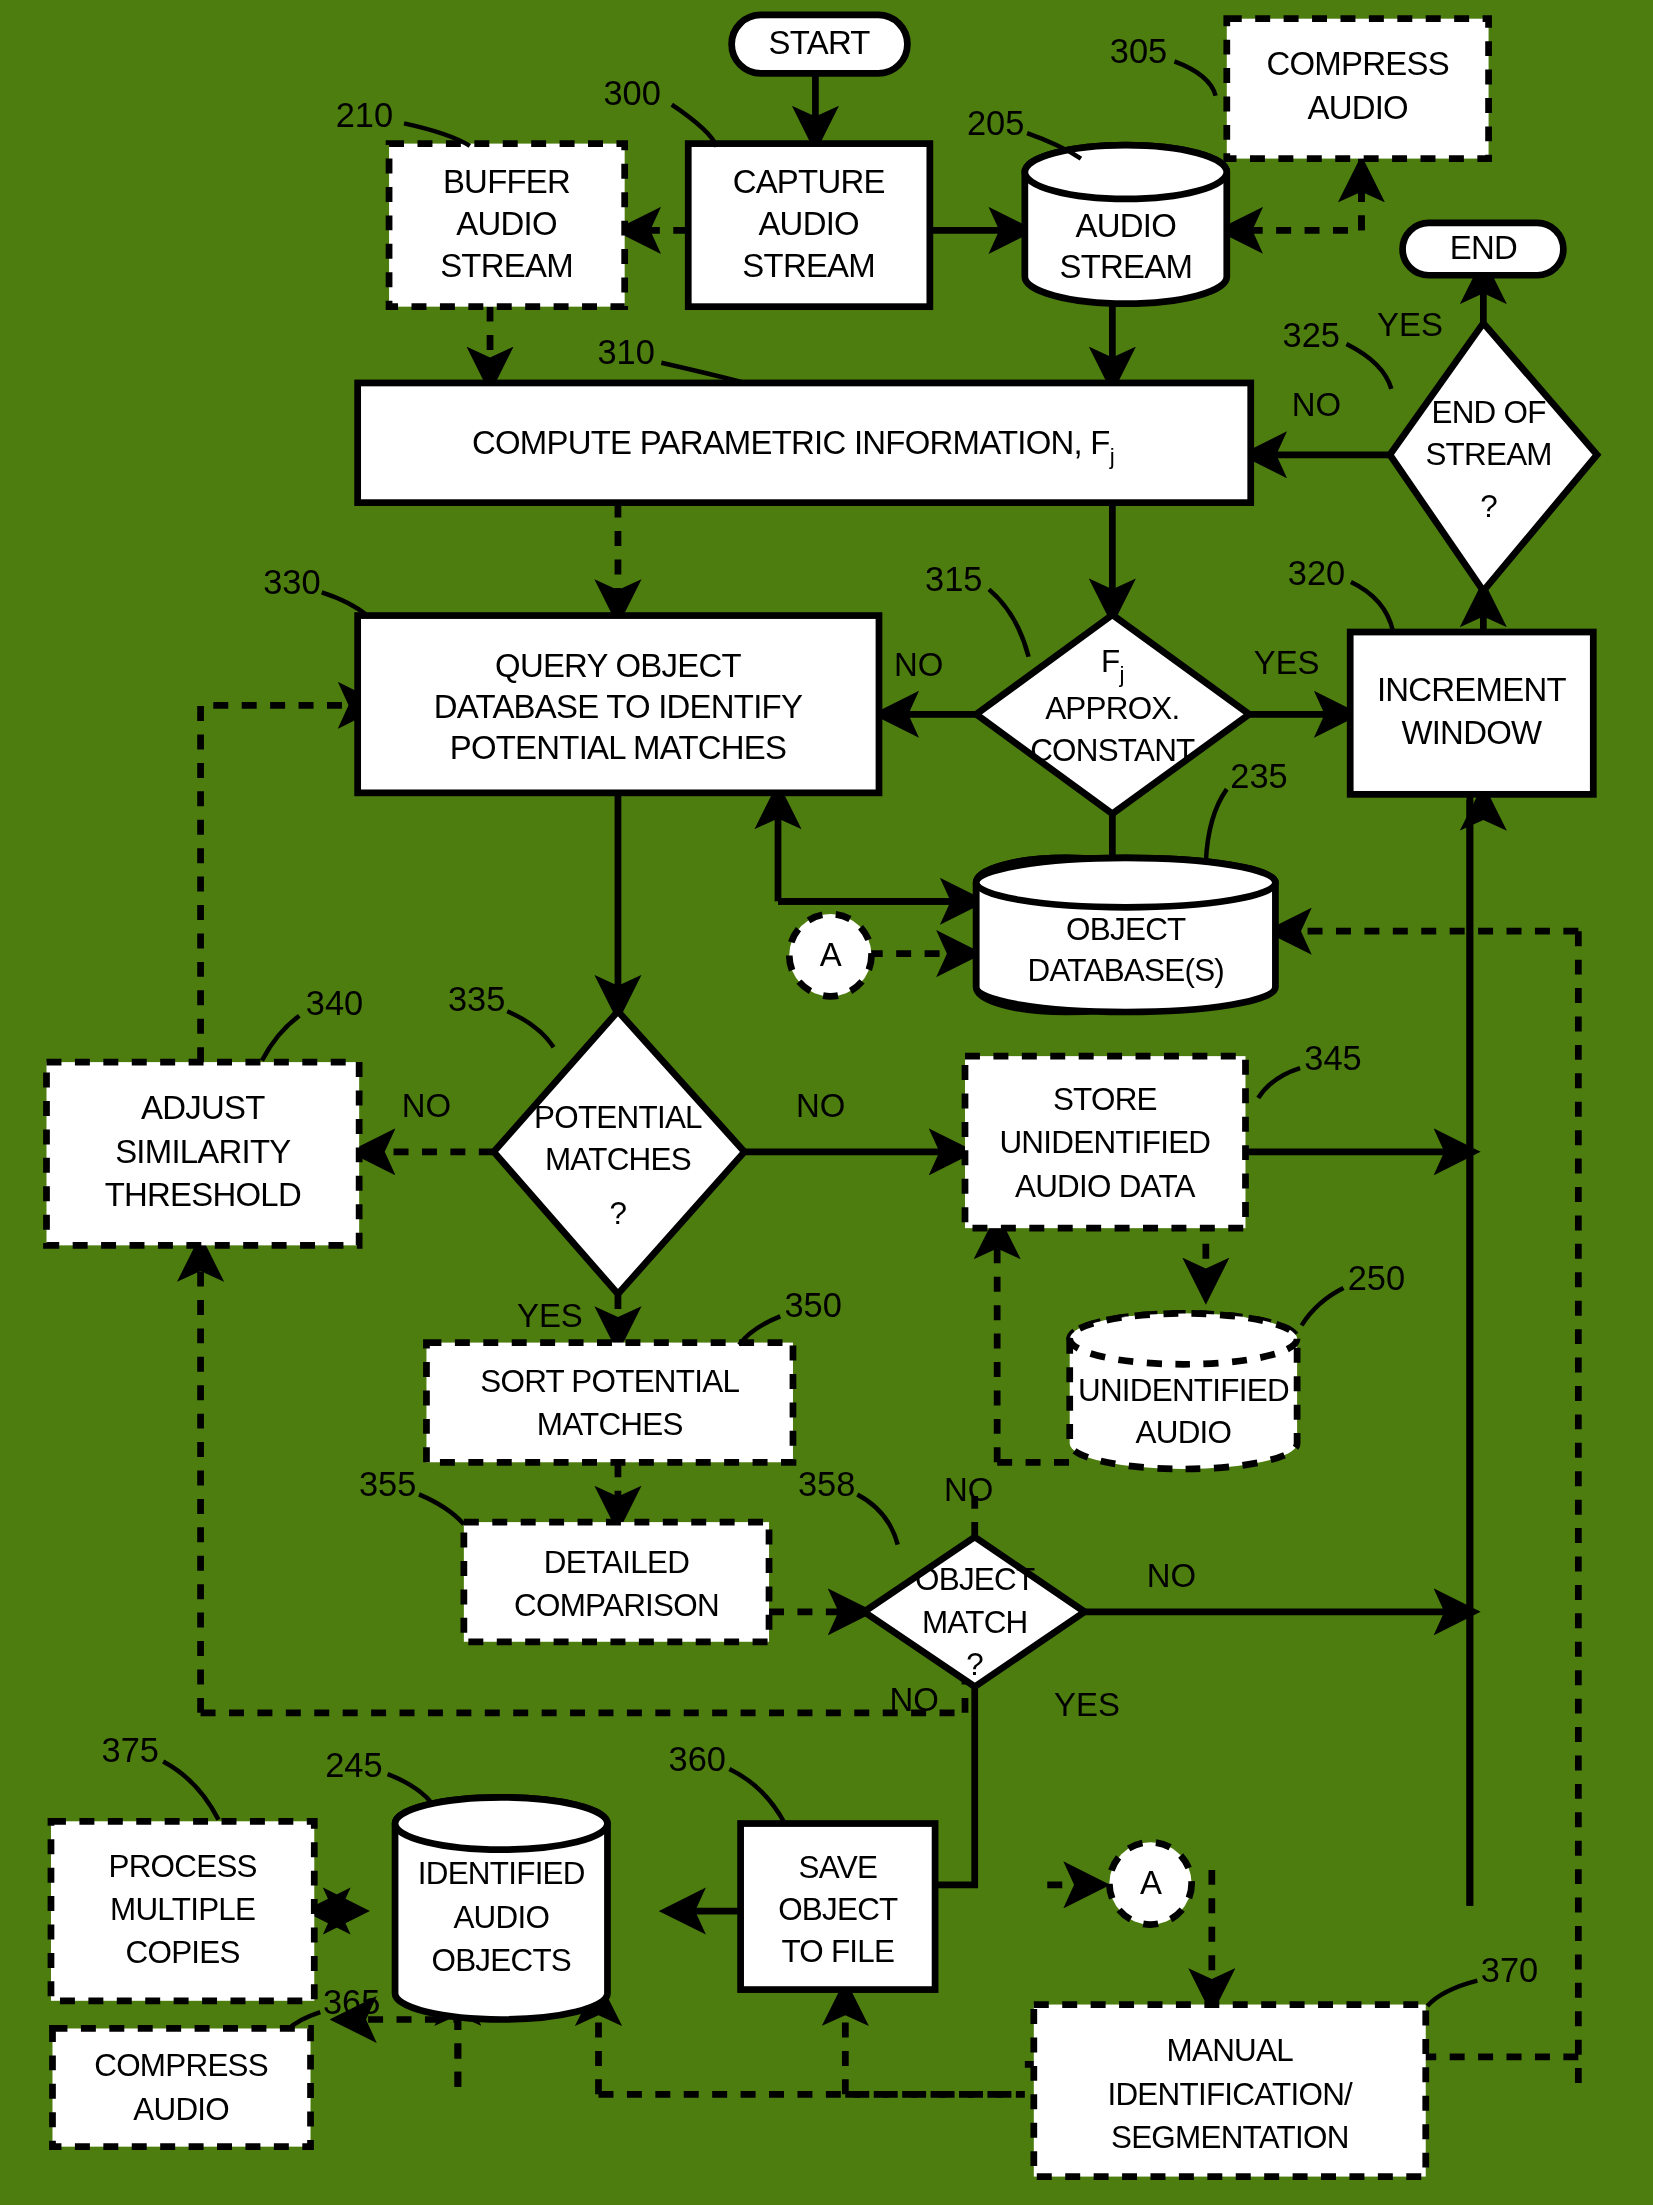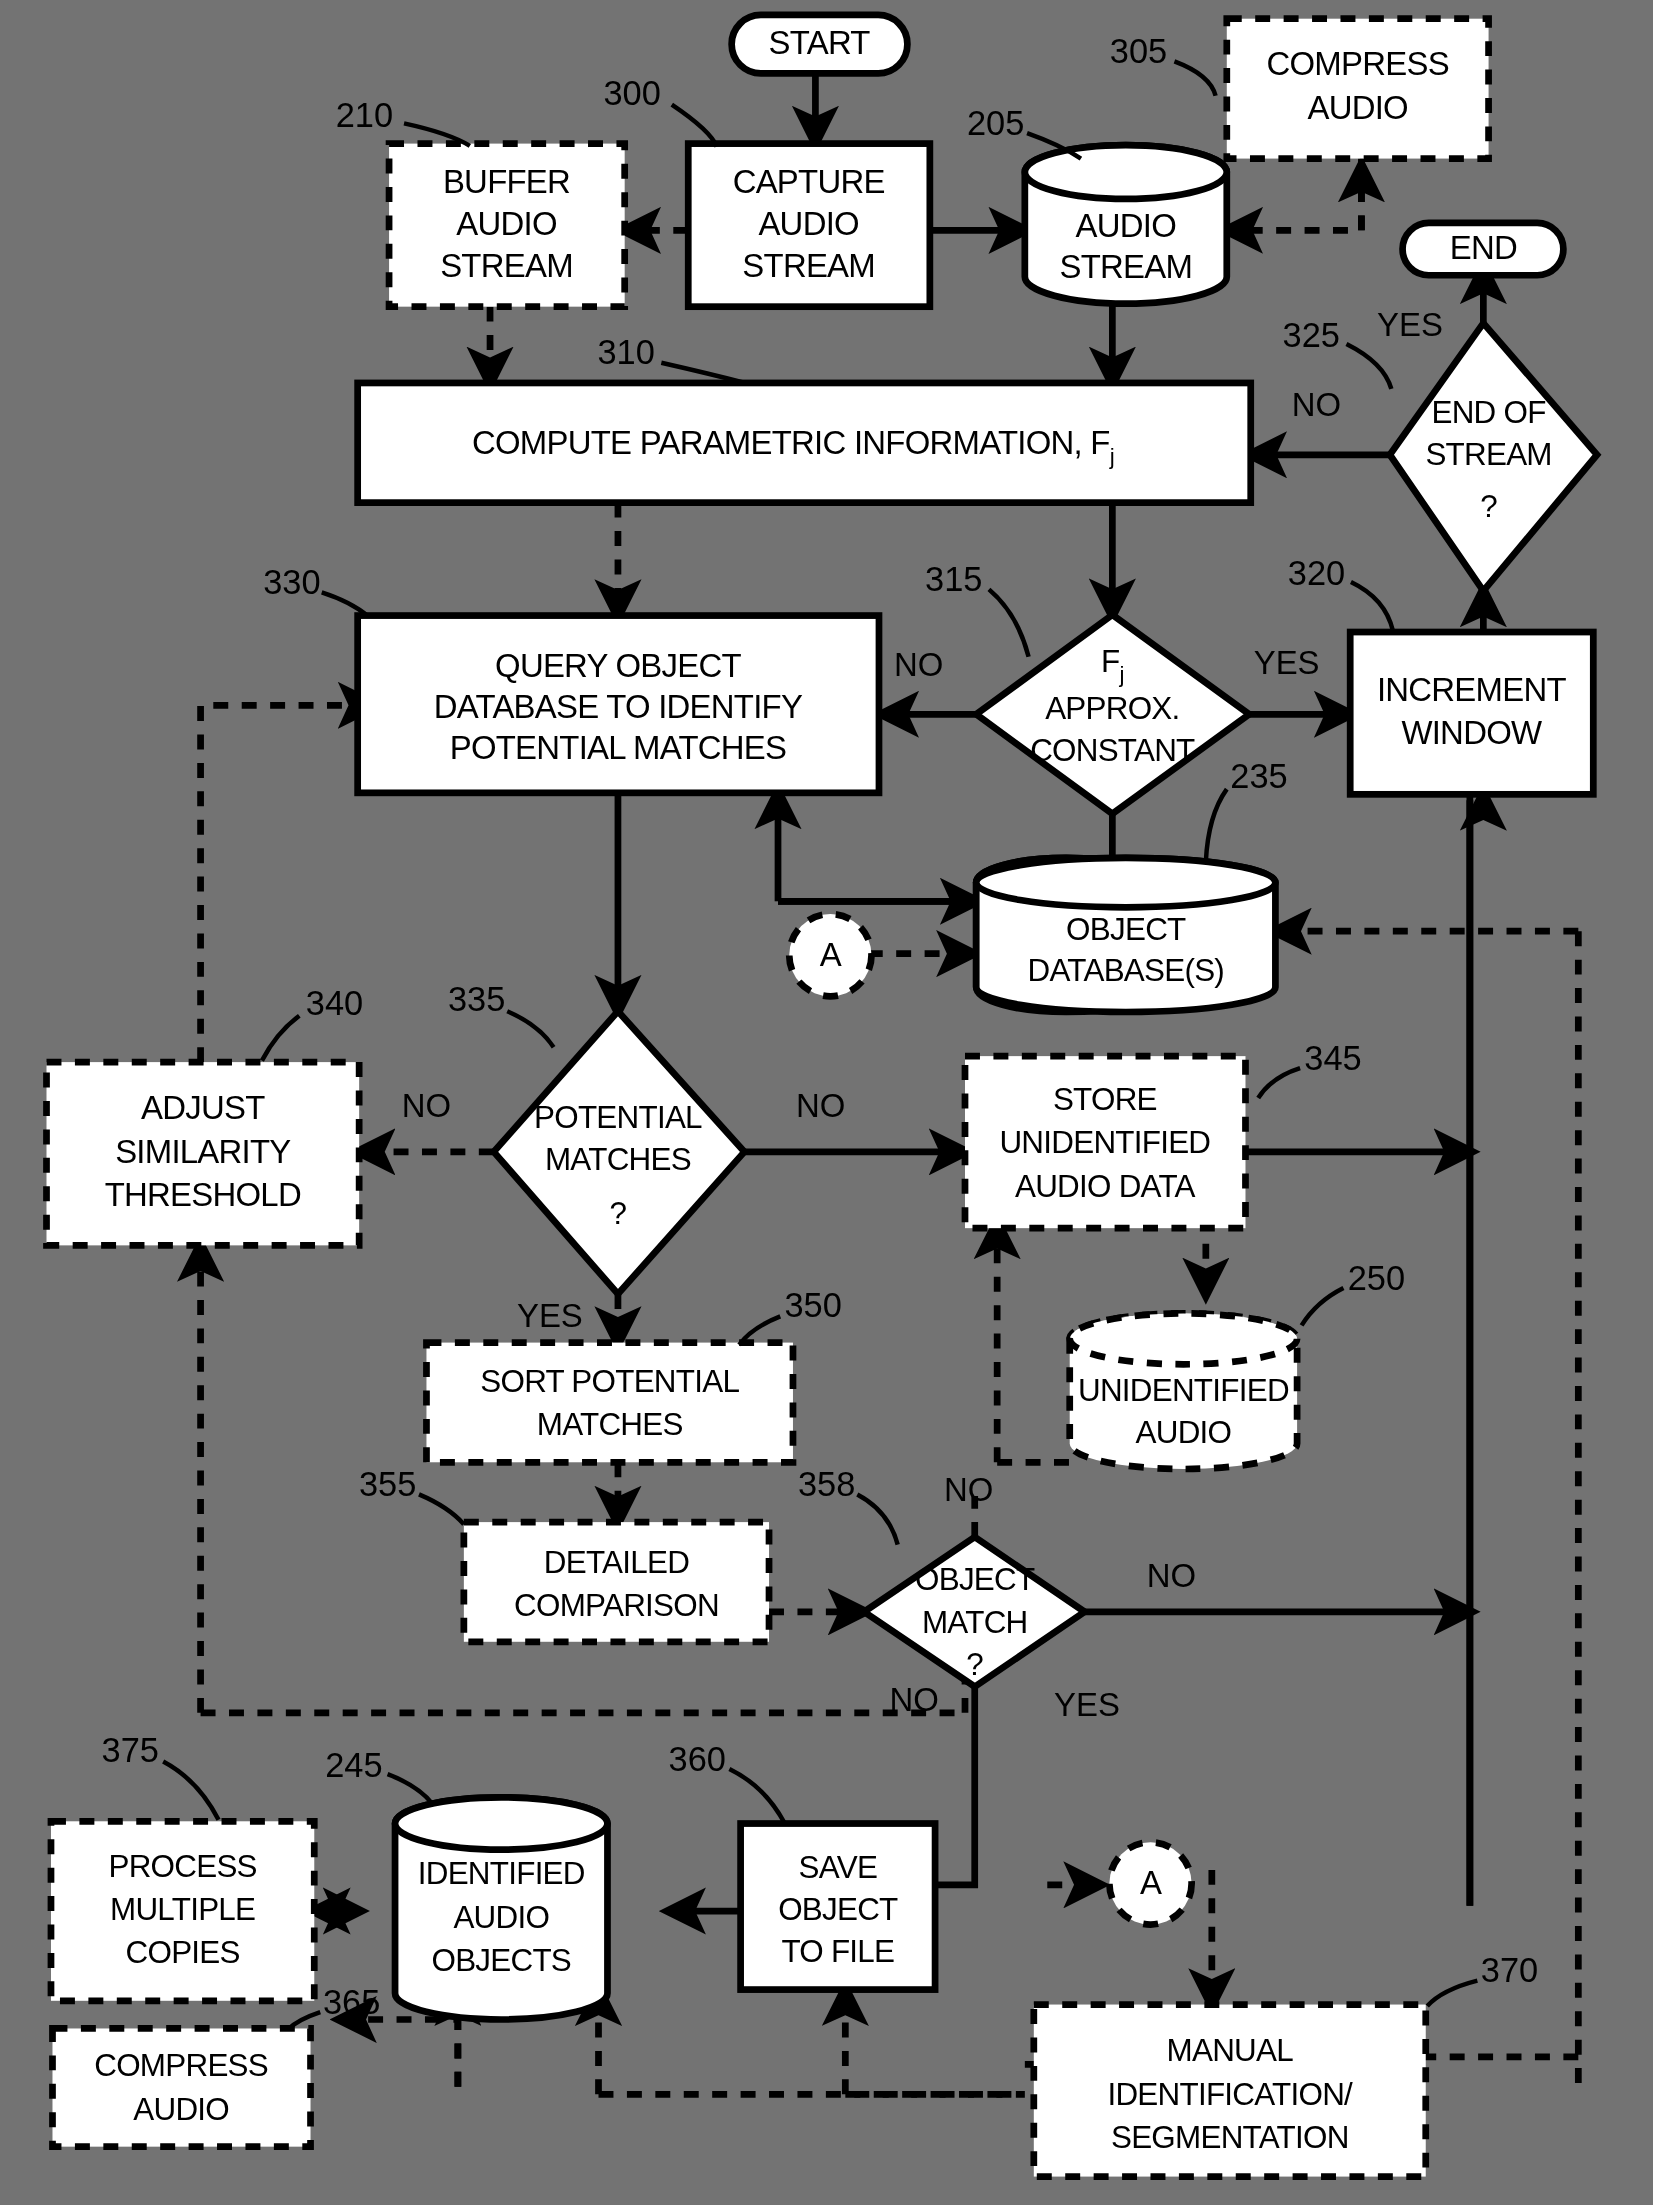--- a/index.html
+++ b/index.html
@@ -1,17 +1,17 @@
 <!DOCTYPE html>
 <html style="font-size:12px"><head>
 <meta charset="utf-8">
 <style>
   html,body{margin:0;padding:0;background:#ffffff;}
   body{width:1654px;height:2205px;overflow:hidden;font-family:"Liberation Sans",sans-serif;}
-  #stage{position:relative;width:1654px;height:2205px;background:#737373;}
+  #stage{position:relative;width:1654px;height:2205px;background:#4d7c0f;}
   svg{position:absolute;left:0;top:0;width:1654px;height:2205px;}
   .nodetext{font-family:"Liberation Sans",sans-serif;font-size:44px;fill:#000;text-anchor:middle;dominant-baseline:middle;letter-spacing:-1px;}
   .nodetext.sm{font-size:42px;}
   .reftext{font-family:"Liberation Sans",sans-serif;font-size:46px;fill:#000;text-anchor:middle;dominant-baseline:middle;}
   .edgelabel{font-family:"Liberation Sans",sans-serif;font-size:44px;fill:#000;text-anchor:middle;dominant-baseline:middle;}
   .conn-solid{fill:none;stroke:#000;stroke-width:9;}
   .conn-dash{fill:none;stroke:#000;stroke-width:9;stroke-dasharray:20 18;stroke-linecap:butt;}
   .shape-solid{fill:#fff;stroke:#000;stroke-width:9;}
   .shape-dash{fill:#fff;stroke:#000;stroke-width:9;stroke-dasharray:20 18;}
   .leader{fill:none;stroke:#000;stroke-width:6;}

